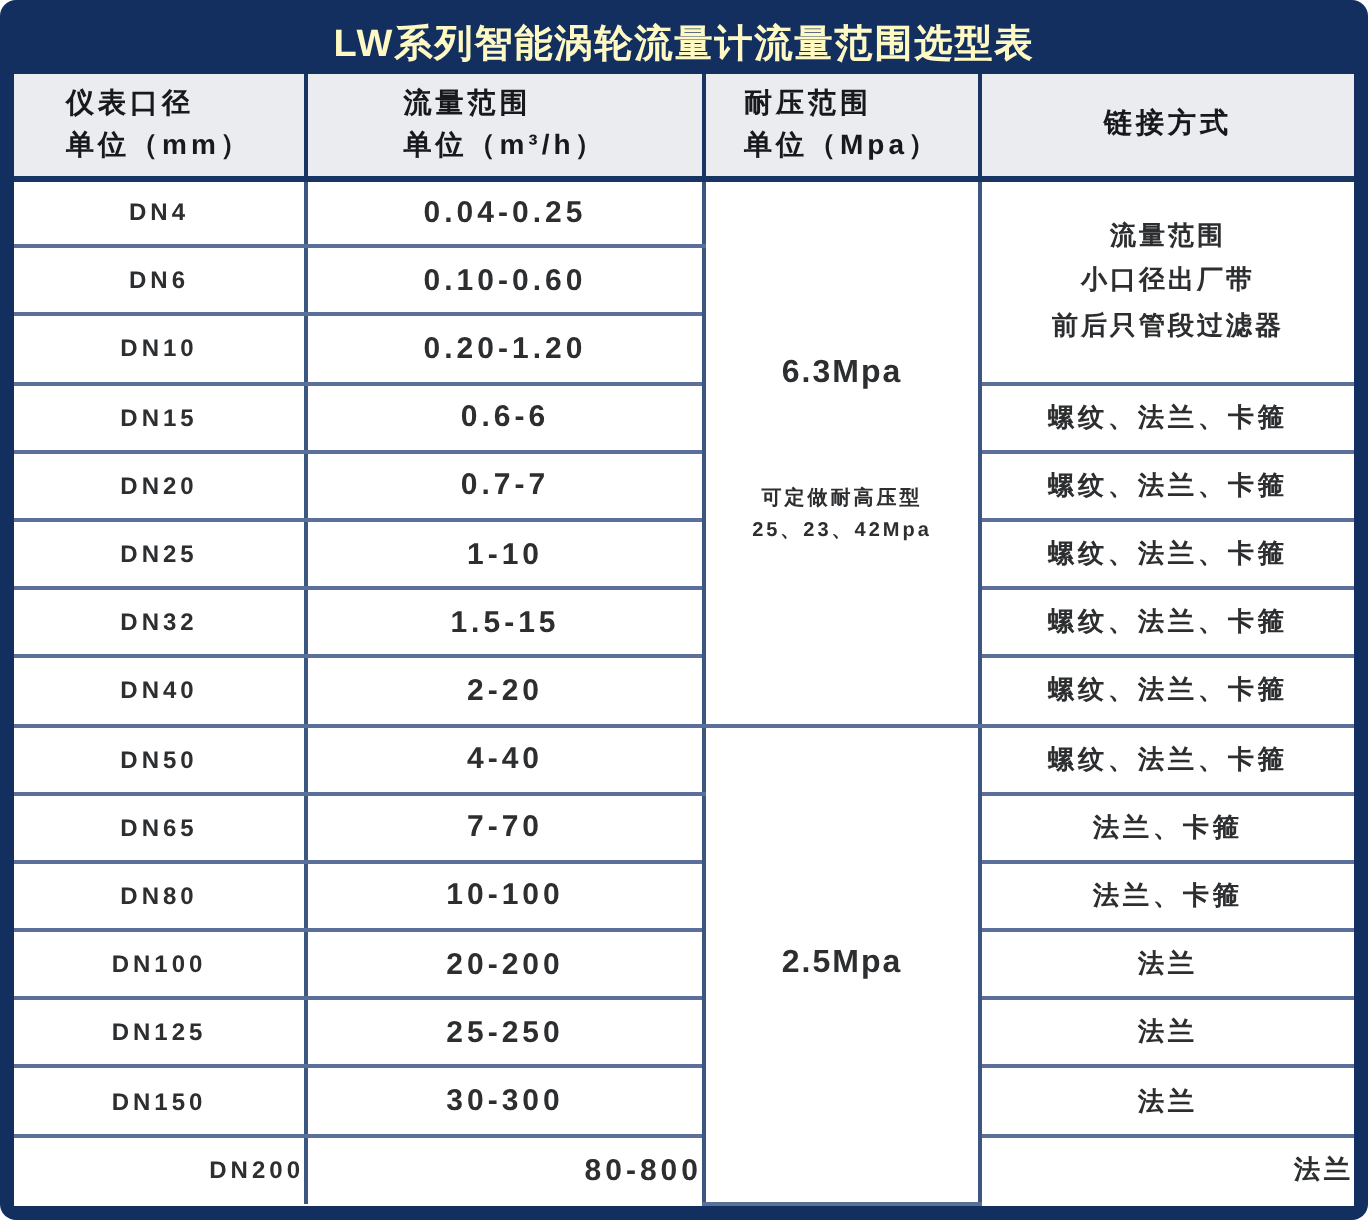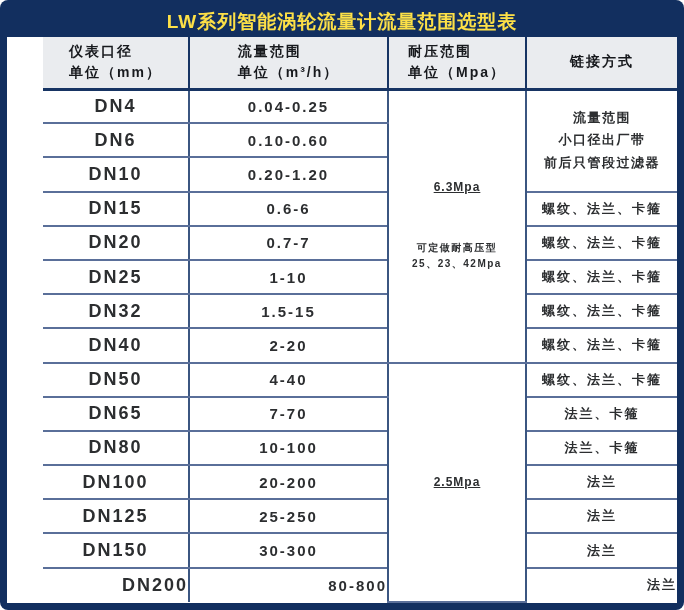--- a/index.html
+++ b/index.html
@@ -11,23 +11,23 @@
     box-sizing:border-box;
     width:684px; height:610px;
     background:#122f5f;
     border-radius:8px;
     padding:7px;
     display:flex; flex-direction:column;
   }
   .title-bar {
     height:30px; flex:0 0 30px;
     display:flex; align-items:center; justify-content:center;
-    color:#fde047; font-weight:bold; font-size:19px; letter-spacing:1px;
+    color:#fef9c3; font-weight:bold; font-size:19px; letter-spacing:1px;
   }
-  .table-wrap { flex:1 1 auto; background:#ffffff; overflow:hidden;padding-left:36px; }
+  .table-wrap { flex:1 1 auto; background:#ffffff; overflow:hidden; }
   table.spec {
     width:100%; height:100%;
     border-collapse:collapse; table-layout:fixed;
     background:#ffffff;
   }
   
   thead tr { height:52px; }
   th {
     background:#eaecef;
     border:2px solid #173463; border-top:none;
@@ -42,27 +42,27 @@
   .hdr.single { text-align:left; }
   
   tbody tr { height:34px; }
   td {
     border:2px solid;
     border-color:#5a6f99 #3b5681; 
     text-align:center; vertical-align:middle;
     font-weight:bold; color:#2c2e30;
     padding:0;
   }
-  td.c1 { border-left:none; font-size:18px; letter-spacing:2px; }
+  td.c1 { border-left:none; font-size:12px; letter-spacing:2px; }
   td.c2 { font-size:15px; letter-spacing:2px; }
   td.c3 { font-size:16px; }
   td.c4 { border-right:none; font-size:13px; letter-spacing:2px; }
   tbody tr:first-child td { border-top:none; }
   tbody tr:last-child td  { border-bottom:none;text-align:right; }
-  .p-value { font-size:12px; letter-spacing:1px;text-decoration:underline; }
+  .p-value { font-size:16px; letter-spacing:1px; }
   .p-note  { margin-top:46px; font-size:10px; letter-spacing:1.5px; line-height:1.65; }
   .link-lines { font-size:13px; letter-spacing:1.5px; line-height:1.7; }
 </style>
 </head>
 <body>
 
 <div class="frame">
   <div class="title-bar">LW系列智能涡轮流量计流量范围选型表</div>
   <div class="table-wrap">
     <table class="spec">

